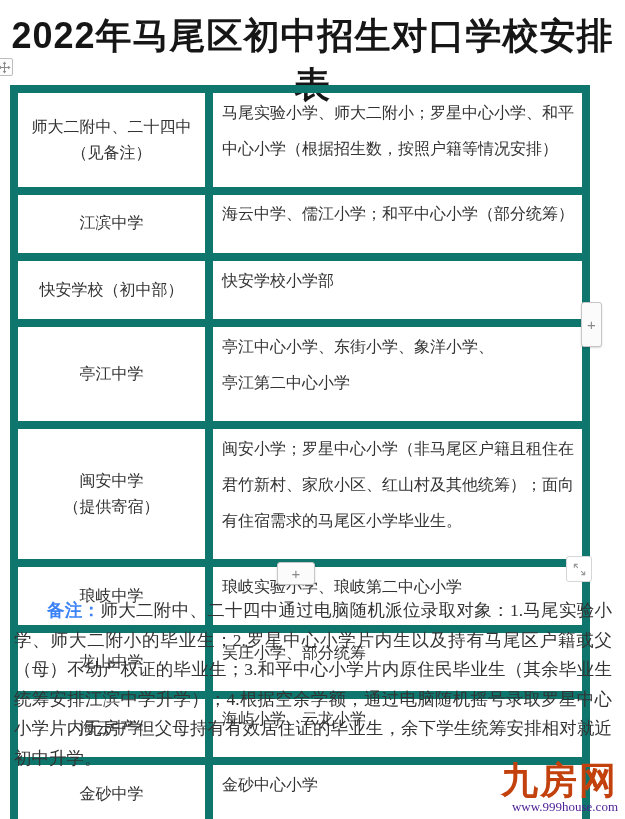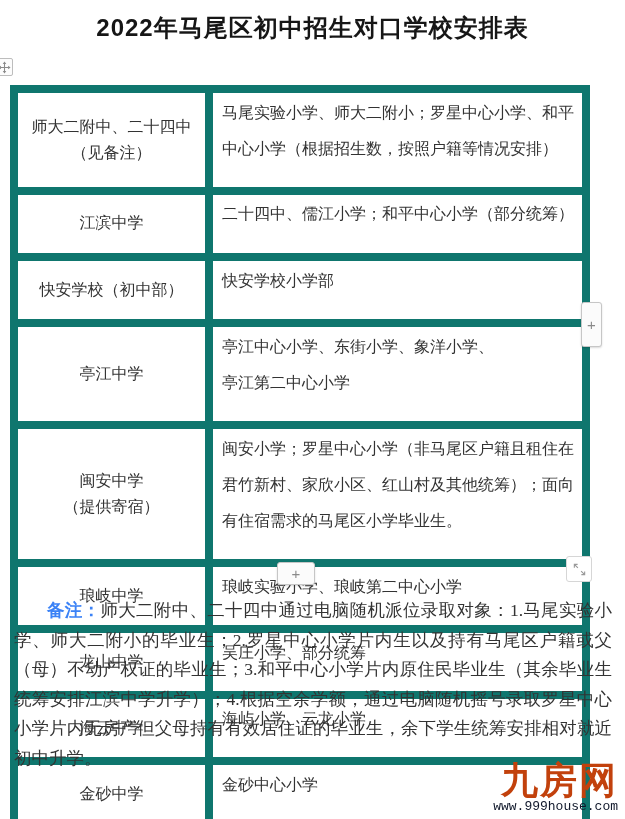--- a/index.html
+++ b/index.html
@@ -8,21 +8,21 @@
     background:#ffffff;
     font-family:"Liberation Serif", serif;
     position:relative;
     overflow:hidden;
     color:#2e2e2e;
   }
   .page-title {
     position:absolute; top:12px; left:0; width:625px;
     text-align:center;
     font-family:"Liberation Sans", sans-serif;
-    font-weight:bold; font-size:24px; letter-spacing:1px;
+    font-weight:bold; font-size:36px; letter-spacing:1px;
     color:#161616;
   }
   
   .move-handle {
     position:absolute; left:-5px; top:58px;
     width:18px; height:18px;
     border:1px solid #bdbdbd; border-radius:2px;
     background:#fcfcfc;
     display:flex; align-items:center; justify-content:center;
     box-sizing:border-box;
@@ -79,22 +79,22 @@
   .logo {
     position:absolute; right:7px; top:766px;
     text-align:right;
   }
   .logo-text {
     font-family:Liberation Mono, monospace;
     font-weight:bold; font-size:37px; line-height:34px;
     color:#c2410c; letter-spacing:2px;margin-left:32px;
   }
   .logo-url {
-    font-family:Liberation Mono, monospace;
-    font-size:13px; line-height:14px; color:#0f172a;
+    font-family:Liberation Serif, serif;
+    font-size:13px; line-height:14px; color:#4c1d95;
   }
 </style>
 </head>
 <body>
 
 <div class="page-title">2022年马尾区初中招生对口学校安排表</div>
 
 <div class="move-handle">
   <span style="display:flex">
     <svg width="13" height="13" viewBox="0 0 16 16">
@@ -106,21 +106,21 @@
 
 <table class="school-table">
   <tbody>
     <tr class="r1">
       <td class="school-cell">师大二附中、二十四中
 （见备注）</td>
       <td class="feeder-cell">马尾实验小学、师大二附小；罗星中心小学、和平中心小学（根据招生数，按照户籍等情况安排）</td>
     </tr>
     <tr class="r2">
       <td class="school-cell">江滨中学</td>
-      <td class="feeder-cell">二十四中、儒江小学；和平中心小学（部分统筹）</td>
+      <td class="feeder-cell">海云中学、儒江小学；和平中心小学（部分统筹）</td>
     </tr>
     <tr class="r3">
       <td class="school-cell">快安学校（初中部）</td>
       <td class="feeder-cell">快安学校小学部</td>
     </tr>
     <tr class="r4">
       <td class="school-cell">亭江中学</td>
       <td class="feeder-cell">亭江中心小学、东街小学、象洋小学、
 亭江第二中心小学</td>
     </tr>

